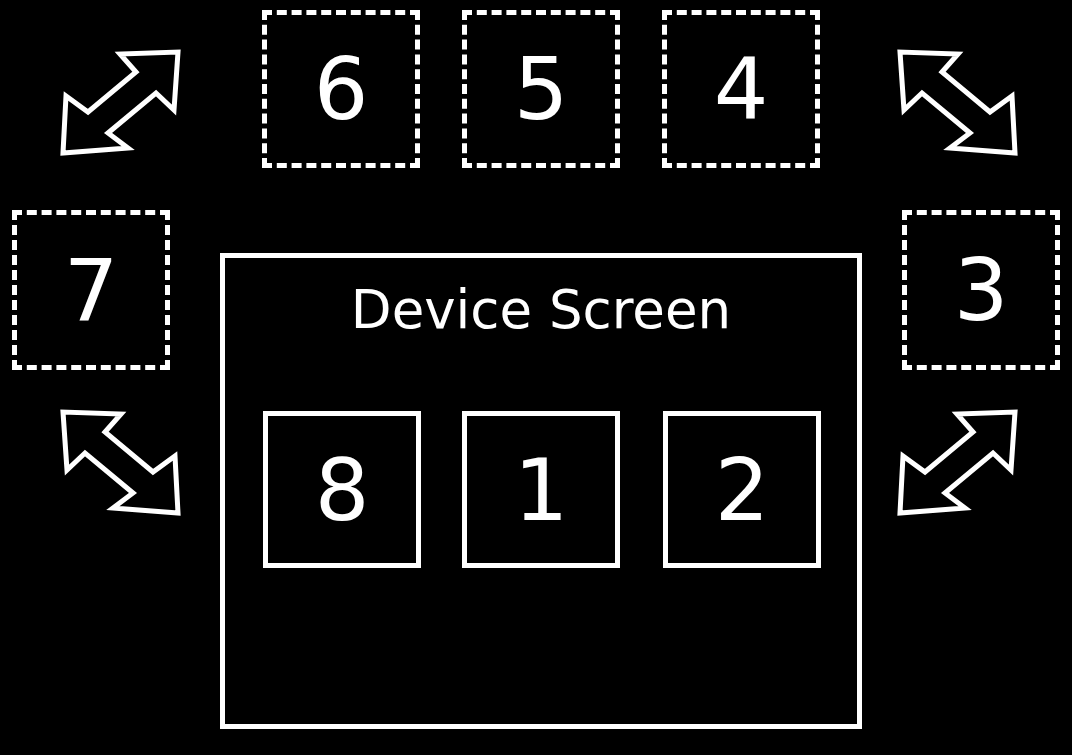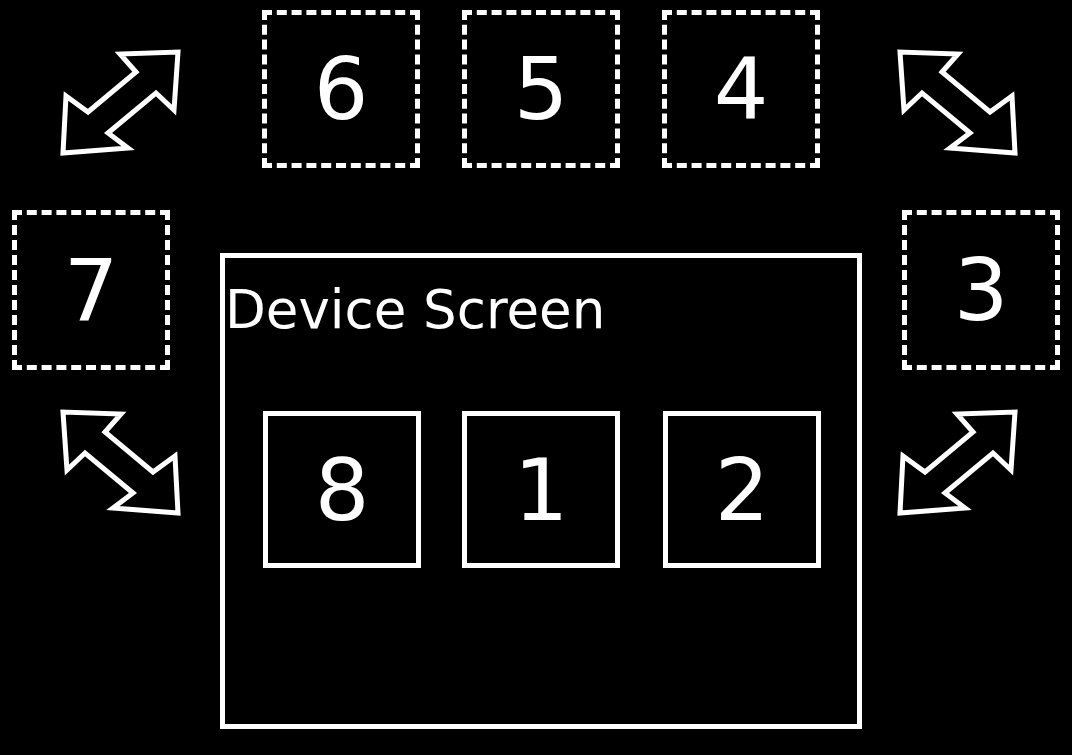--- a/index.html
+++ b/index.html
@@ -42,20 +42,21 @@
   }
   #device-screen {
     position: absolute;
     box-sizing: border-box;
     border: 5px solid #ffffff;
     background: #000000;
   }
   #device-screen-title {
     position: absolute;
     width: 100%;
+    text-align: center;
     color: #ffffff;
     font-size: 53px;
     font-weight: 400;
     line-height: 1;
     white-space: nowrap;
   }
   .arrow {
     position: absolute;
   }
   .arrow svg {

